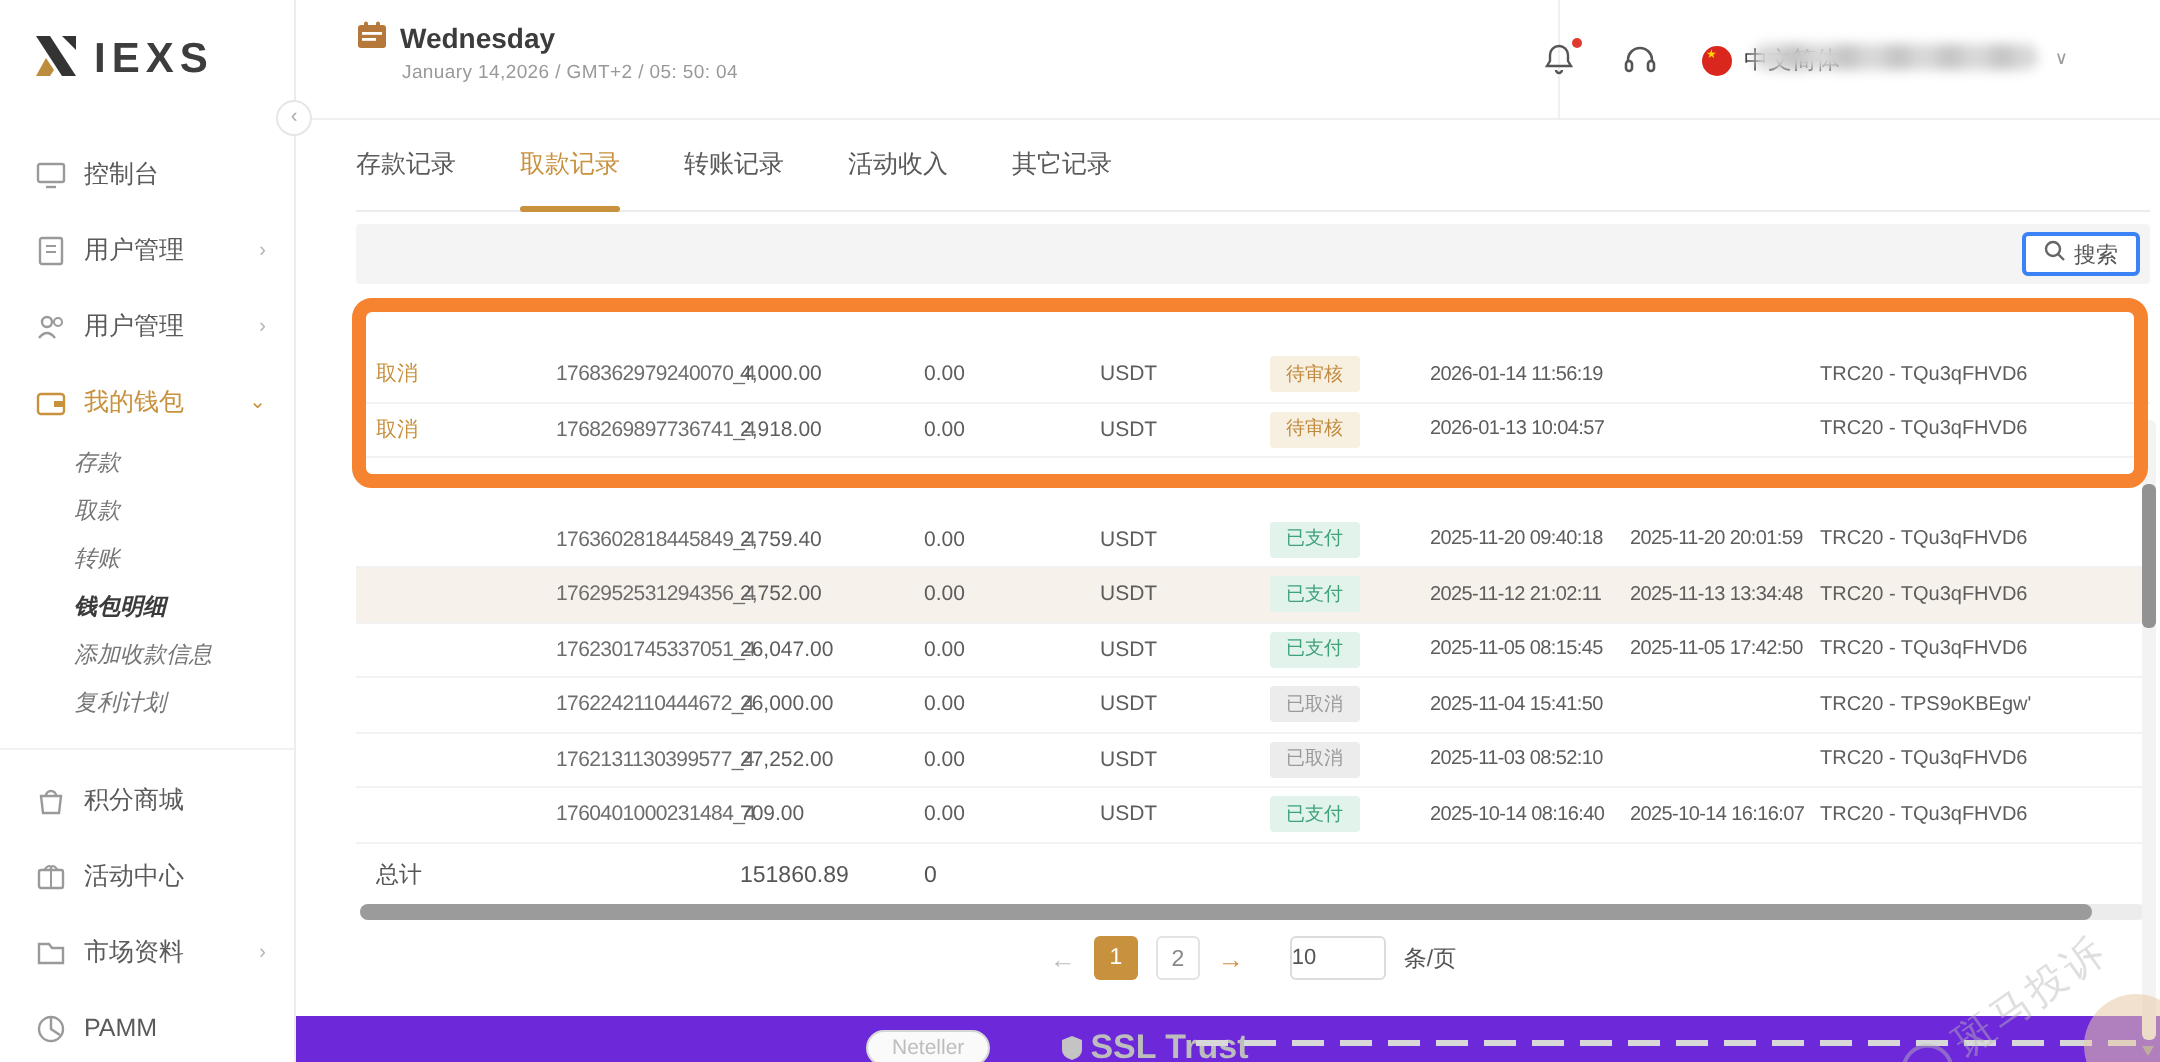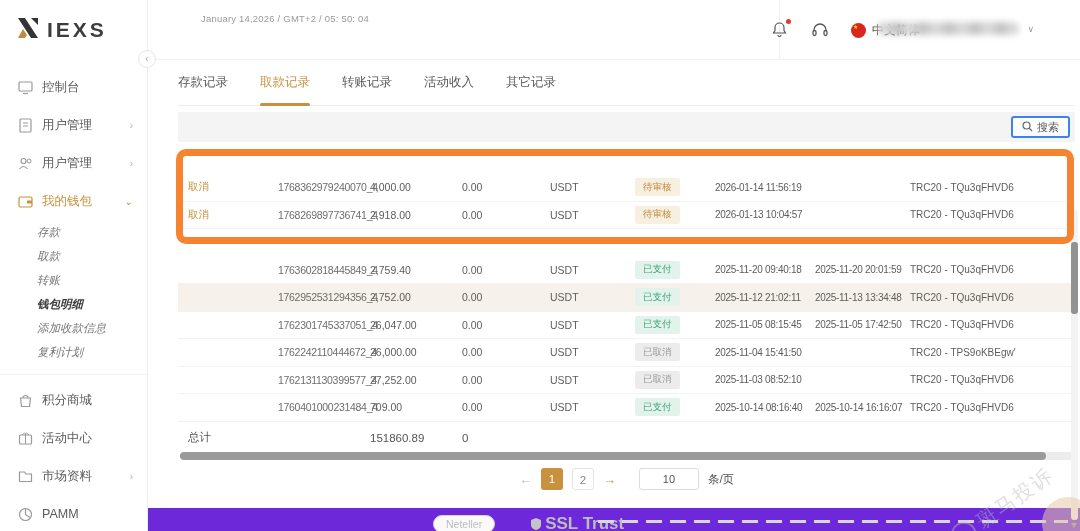--- a/index.html
+++ b/index.html
@@ -71,21 +71,21 @@
   .hscroll { position:absolute; left:32px; top:392px; width:893px; height:8px; background:#ececec; border-radius:4px; }
   .hscroll .thumb { width:97%; height:8px; background:#9b9b9b; border-radius:4px; }
 
   .pager { position:absolute; left:30px; top:408px; width:897px; display:flex; justify-content:center; align-items:center; gap:9px; font-size:11.5px; color:#666; }
   .pg-arrow { cursor:pointer; font-size:13px; }
   .pg-prev { color:#bdbdbd; }
   .pg-next { color:#d98b45; }
   .pg-num { min-width:22px; height:22px; line-height:22px; text-align:center; border-radius:3px; cursor:pointer; }
   .pg-num.current { background:#c8913e; color:#fff; }
   .pg-num.plain { border:1px solid #e3e3e3; color:#888; background:#fff; }
-  .pg-size { width:60px; height:22px; border:1px solid #dcdcdc; border-radius:3px; text-align:center; font-size:11px; color:#555; margin-left:14px; }
+  .pg-size { width:48px; height:22px; border:1px solid #dcdcdc; border-radius:3px; text-align:left; font-size:11px; color:#555; margin-left:14px; }
   .pg-unit { font-size:11.5px; color:#555; }
 
   
   .vscroll { position:absolute; right:2px; top:150px; width:7px; height:310px; background:#f3f3f3; border-radius:3px; z-index:8; }
   .vscroll .vthumb { position:absolute; top:32px; left:0; width:7px; height:72px; background:#929292; border-radius:3px; }
   .vscroll .varrow { position:absolute; bottom:-8px; left:0; width:0; height:0; border-left:3.5px solid transparent; border-right:3.5px solid transparent; border-top:5px solid #8f8f8f; }
 
   
   .annotation-box { position:absolute; left:176px; top:149px; width:898px; height:95px; border:7px solid #f6832f; border-radius:10px; z-index:9; pointer-events:none; }
 
@@ -190,20 +190,30 @@
               <path d="M7.5 1.5 v6 l4.5 3" fill="none" stroke="#9a9a9a" stroke-width="1.2"></path>
             </svg></span>
         <span>PAMM</span>
       </div>
 
     </nav>
   </aside>
 
   <header id="header">
     <div class="hdr-left">
+      <div class="hdr-day">
+        <span><svg width="16" height="15" viewBox="0 0 16 15">
+              <rect x="1" y="2.5" width="14" height="11.5" rx="1.5" fill="#b5773a"></rect>
+              <rect x="4" y="0.8" width="2" height="3.4" rx="1" fill="#b5773a"></rect>
+              <rect x="10" y="0.8" width="2" height="3.4" rx="1" fill="#b5773a"></rect>
+              <rect x="3" y="6" width="10" height="1.4" fill="#fff"></rect>
+              <rect x="3" y="9" width="7" height="1.4" fill="#fff"></rect>
+            </svg></span>
+        <span>Wednesday</span>
+      </div>
       <div class="hdr-date">January 14,2026 / GMT+2 / 05: 50: 04</div>
     </div>
 
     <div class="hdr-divider"></div>
 
     <div class="hdr-right">
       <span class="icon-btn">
         <svg width="17" height="17" viewBox="0 0 17 17">
             <path d="M8.5 2 a4.5 4.5 0 0 1 4.5 4.5 v3 l1.5 2.5 h-12 l1.5 -2.5 v-3 a4.5 4.5 0 0 1 4.5 -4.5 z" fill="none" stroke="#555" stroke-width="1.2"></path>
             <path d="M7 14 a1.5 1.5 0 0 0 3 0" fill="none" stroke="#555" stroke-width="1.2"></path>

